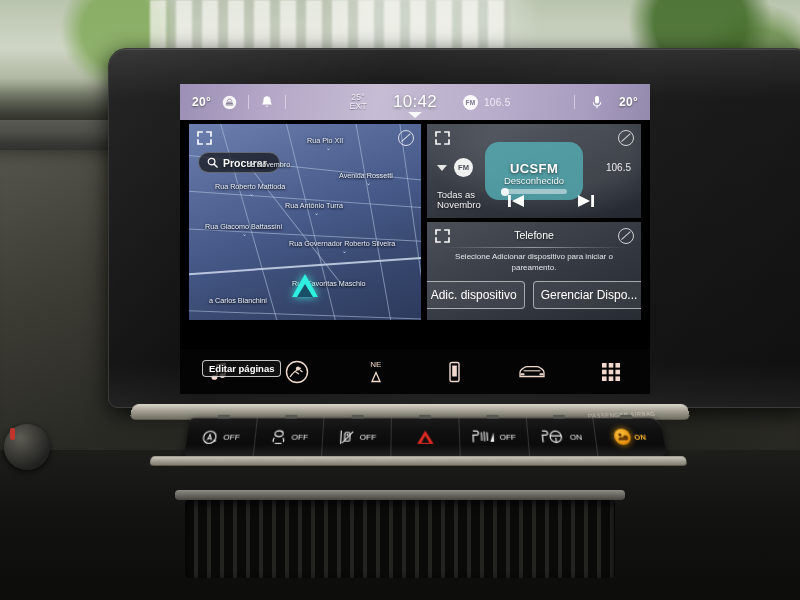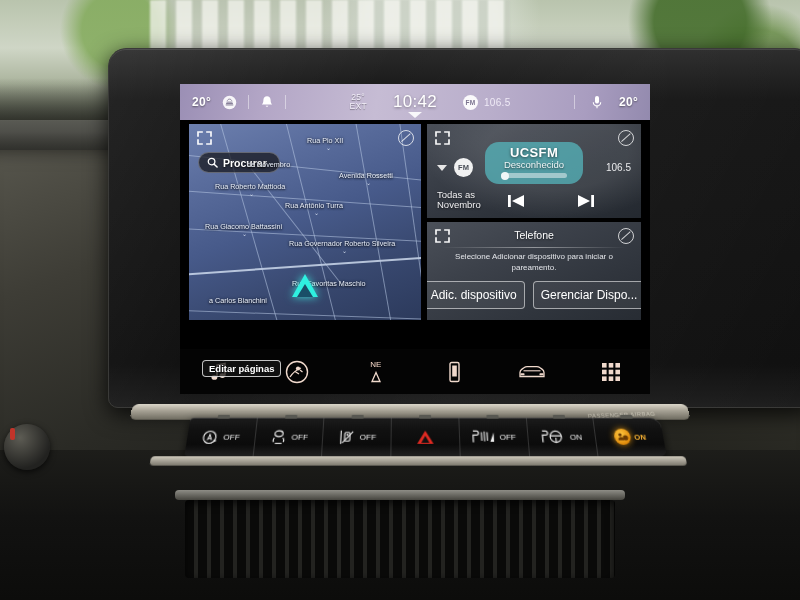--- a/index.html
+++ b/index.html
@@ -161,21 +161,21 @@
   #radio-widget {
     left:247px; top:4px; width:214px; height:94px;
     background: linear-gradient(155deg,#4a4f58 0%, #3a3f48 30%, #2e333b 60%, #242930 100%);
   }
   #radio-widget::before{
     content:""; position:absolute; inset:0;
     background: radial-gradient(ellipse at 60% 30%, rgba(255,255,255,.10) 0 40%, rgba(255,255,255,0) 72%);
   }
   #radio-station-box {
     position:absolute; left:50%; top:18px; transform:translateX(-50%);
-    background: rgba(86,186,192,.72); border-radius:14px; padding:3px 16px 6px;
+    background: rgba(86,186,192,.72); border-radius:14px; padding:19px 16px 6px;
     text-align:center; min-width:90px;
   }
   #radio-name { color:#fff; font-size:13px; font-weight:700; text-shadow:0 1px 3px rgba(0,0,0,.6); letter-spacing:.4px;}
   #radio-sub { color:#eef6f7; font-size:9.5px; text-shadow:0 1px 2px rgba(0,0,0,.6); margin-top:-1px;}
   #radio-slider { margin:3px auto 0; width:66px; height:5px; border-radius:3px; background:rgba(230,238,240,.55); position:relative;}
   #radio-slider::before{content:""; position:absolute; left:0; top:-1.5px; width:8px;height:8px;border-radius:50%; background:#eff6f7;}
   #band-row { position:absolute; left:10px; top:34px; display:flex; align-items:center; gap:7px; }
   .band-caret { width:0;height:0;border-left:5px solid transparent;border-right:5px solid transparent;border-top:6px solid #e6e6e6;}
   .band-circle{ width:19px;height:19px;border-radius:50%;background:rgba(255,255,255,.92);color:#4a4f58;font-size:7.5px;font-weight:700;display:flex;align-items:center;justify-content:center;}
   #radio-freq { position:absolute; right:10px; top:38px; color:#e9eaec; font-size:10px;}

